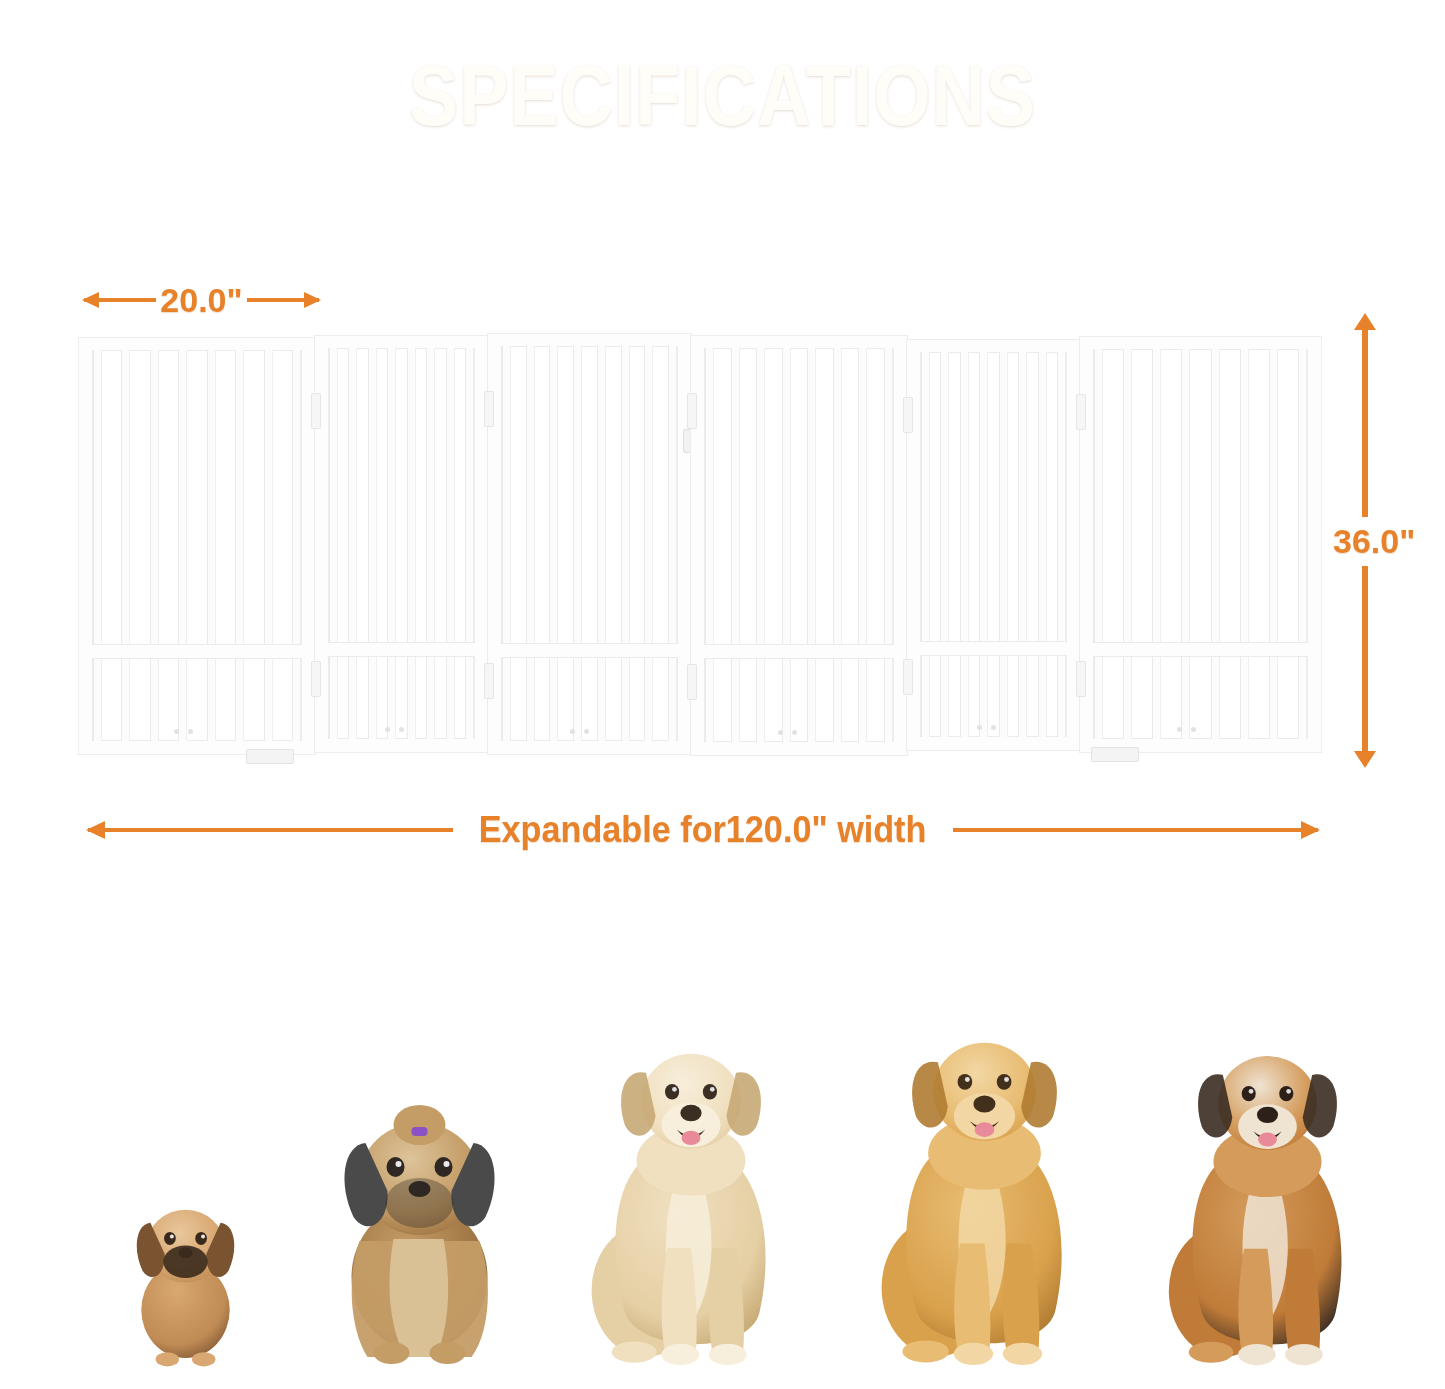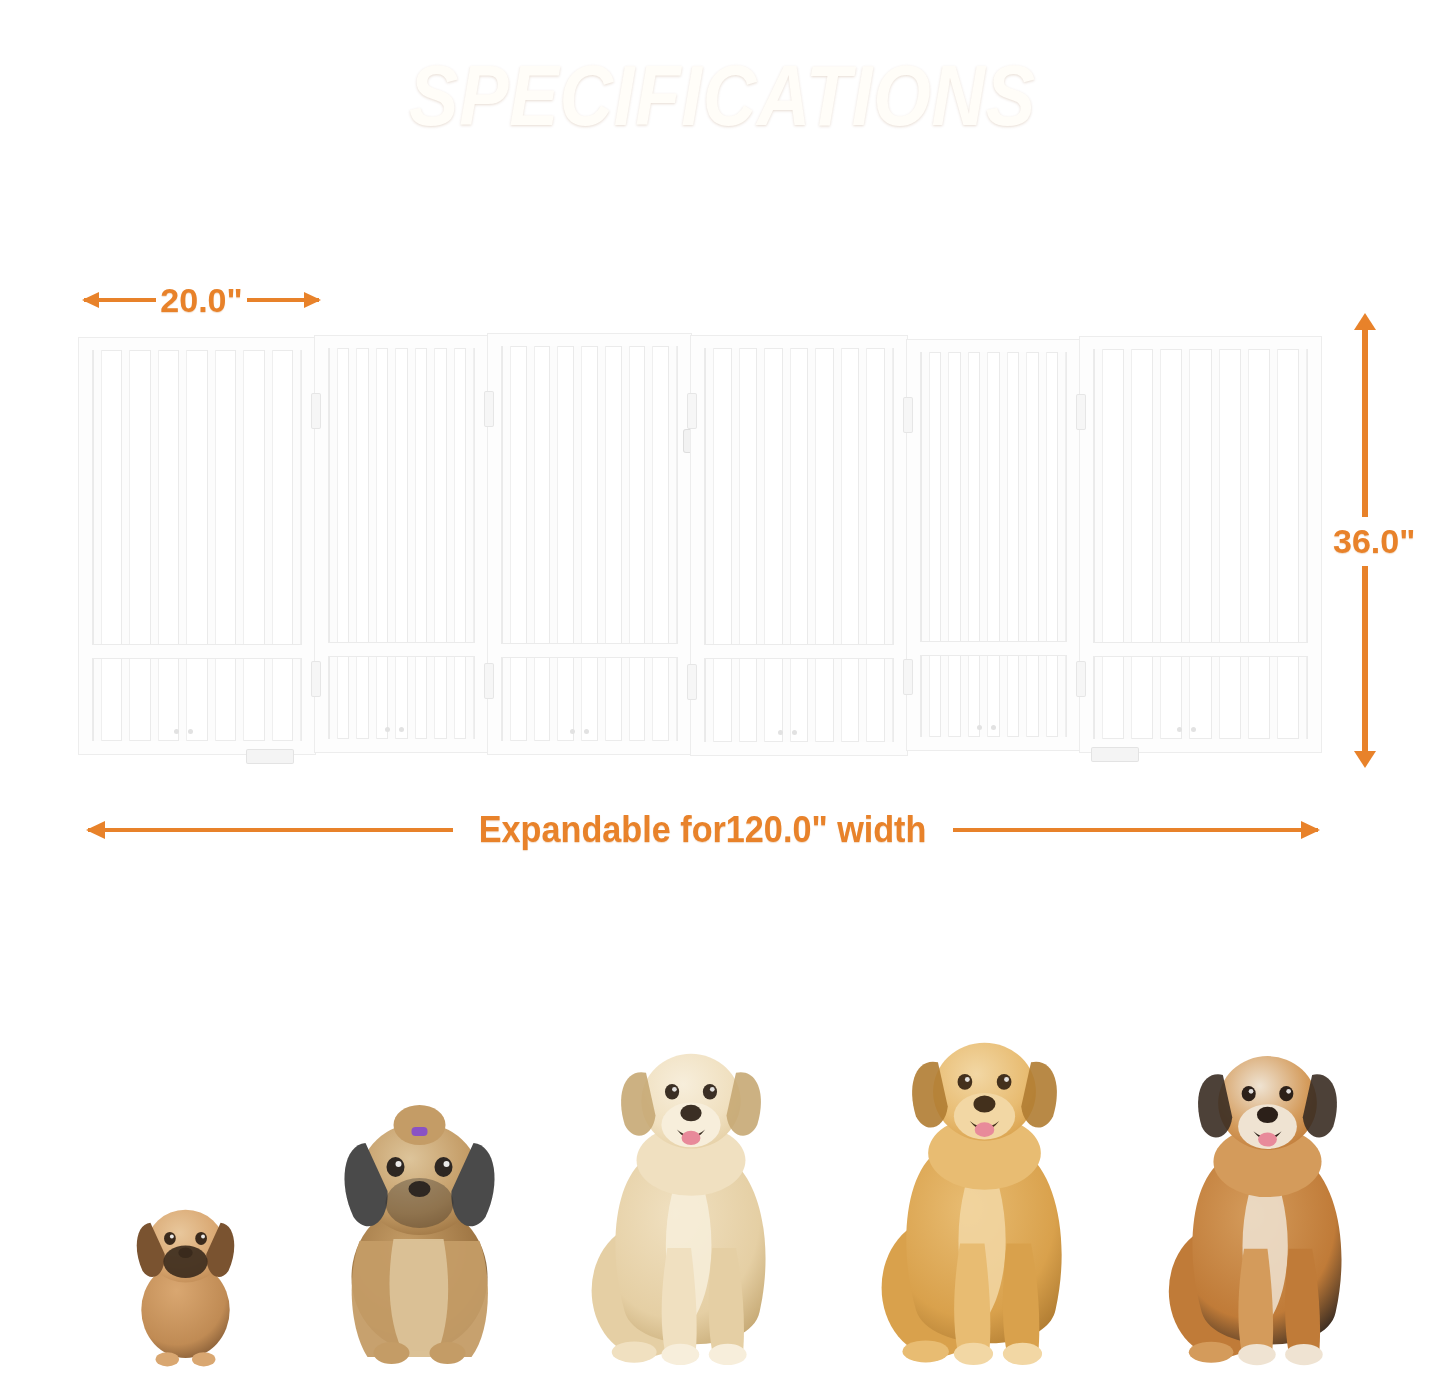--- a/index.html
+++ b/index.html
@@ -13,21 +13,20 @@
     position: relative;
   }
 
   
   #header-banner {
     position: absolute;
     top: 0; left: 0;
     width: 1445px;
     height: 215px;
     background: linear-gradient(100deg, #e28e5f 0%, #e087523 0%, #df8652 18%, #dd8044 45%, #d87f24 82%, #d67c20 100%);
-    font-style: italic;
   }
   #header-title {
     position: absolute;
     top: 52px;
     left: 0;
     width: 100%;
     text-align: center;
     color: #fffdf8;
     font-size: 86px;
     font-weight: bold;

